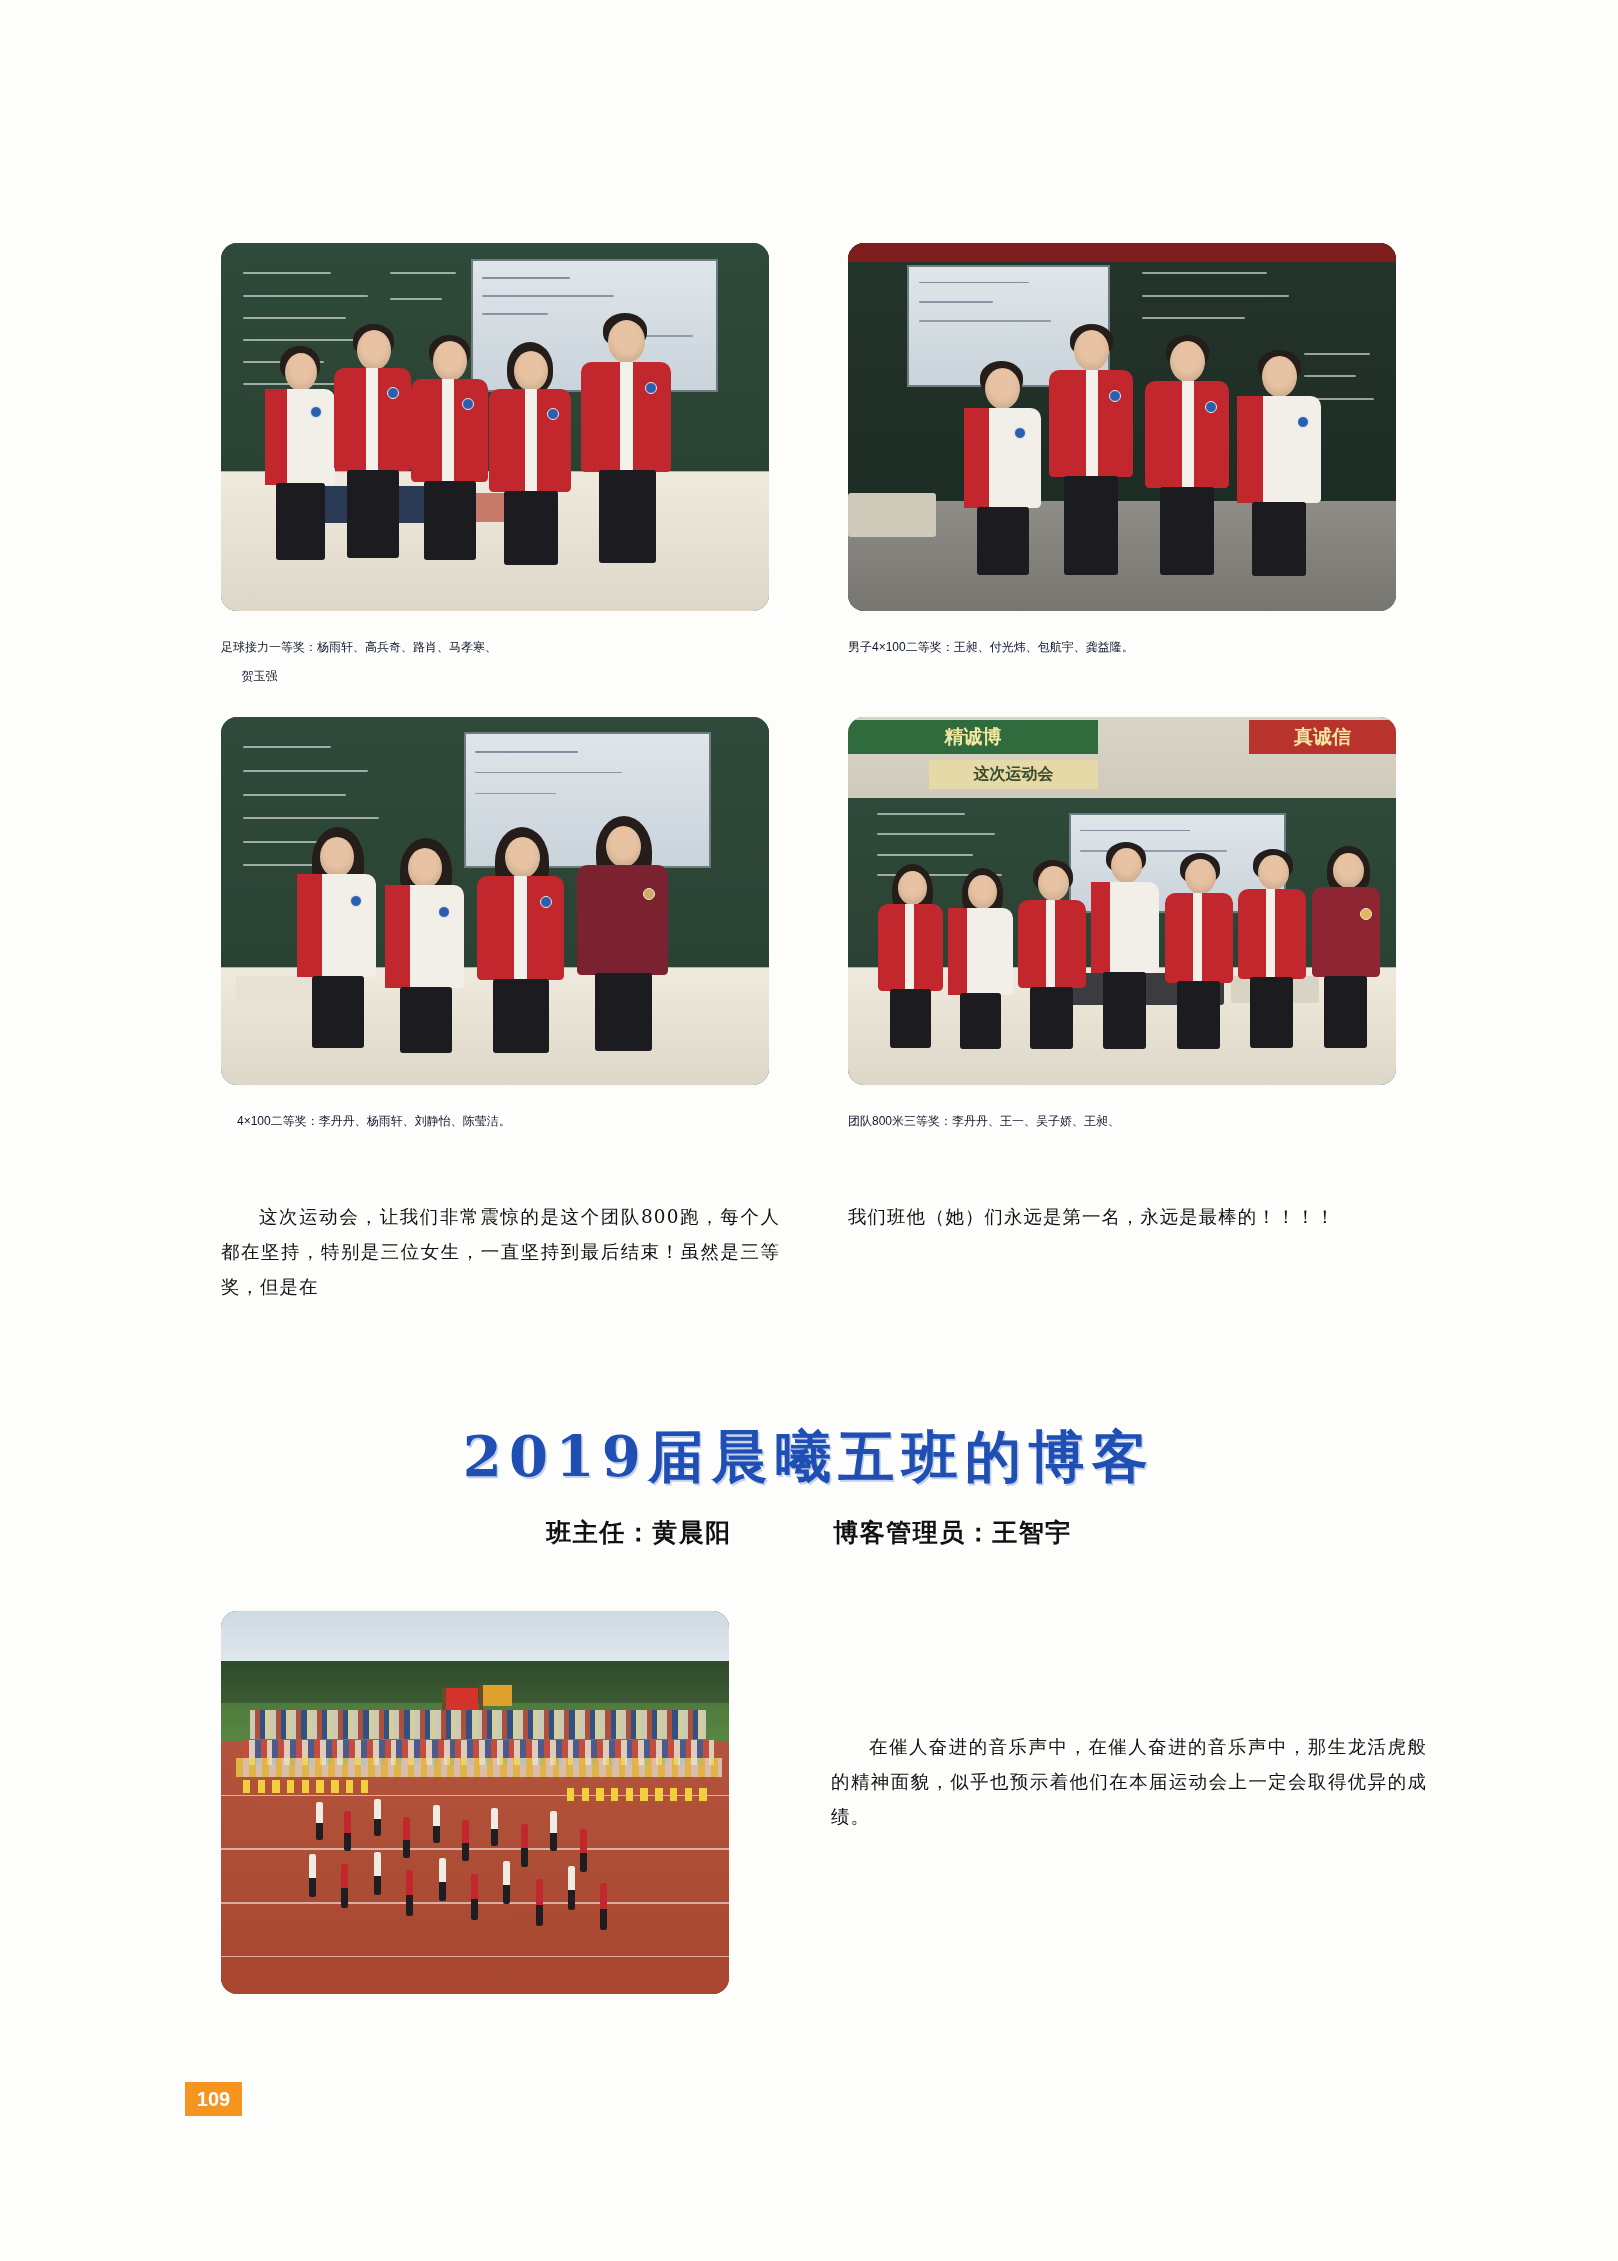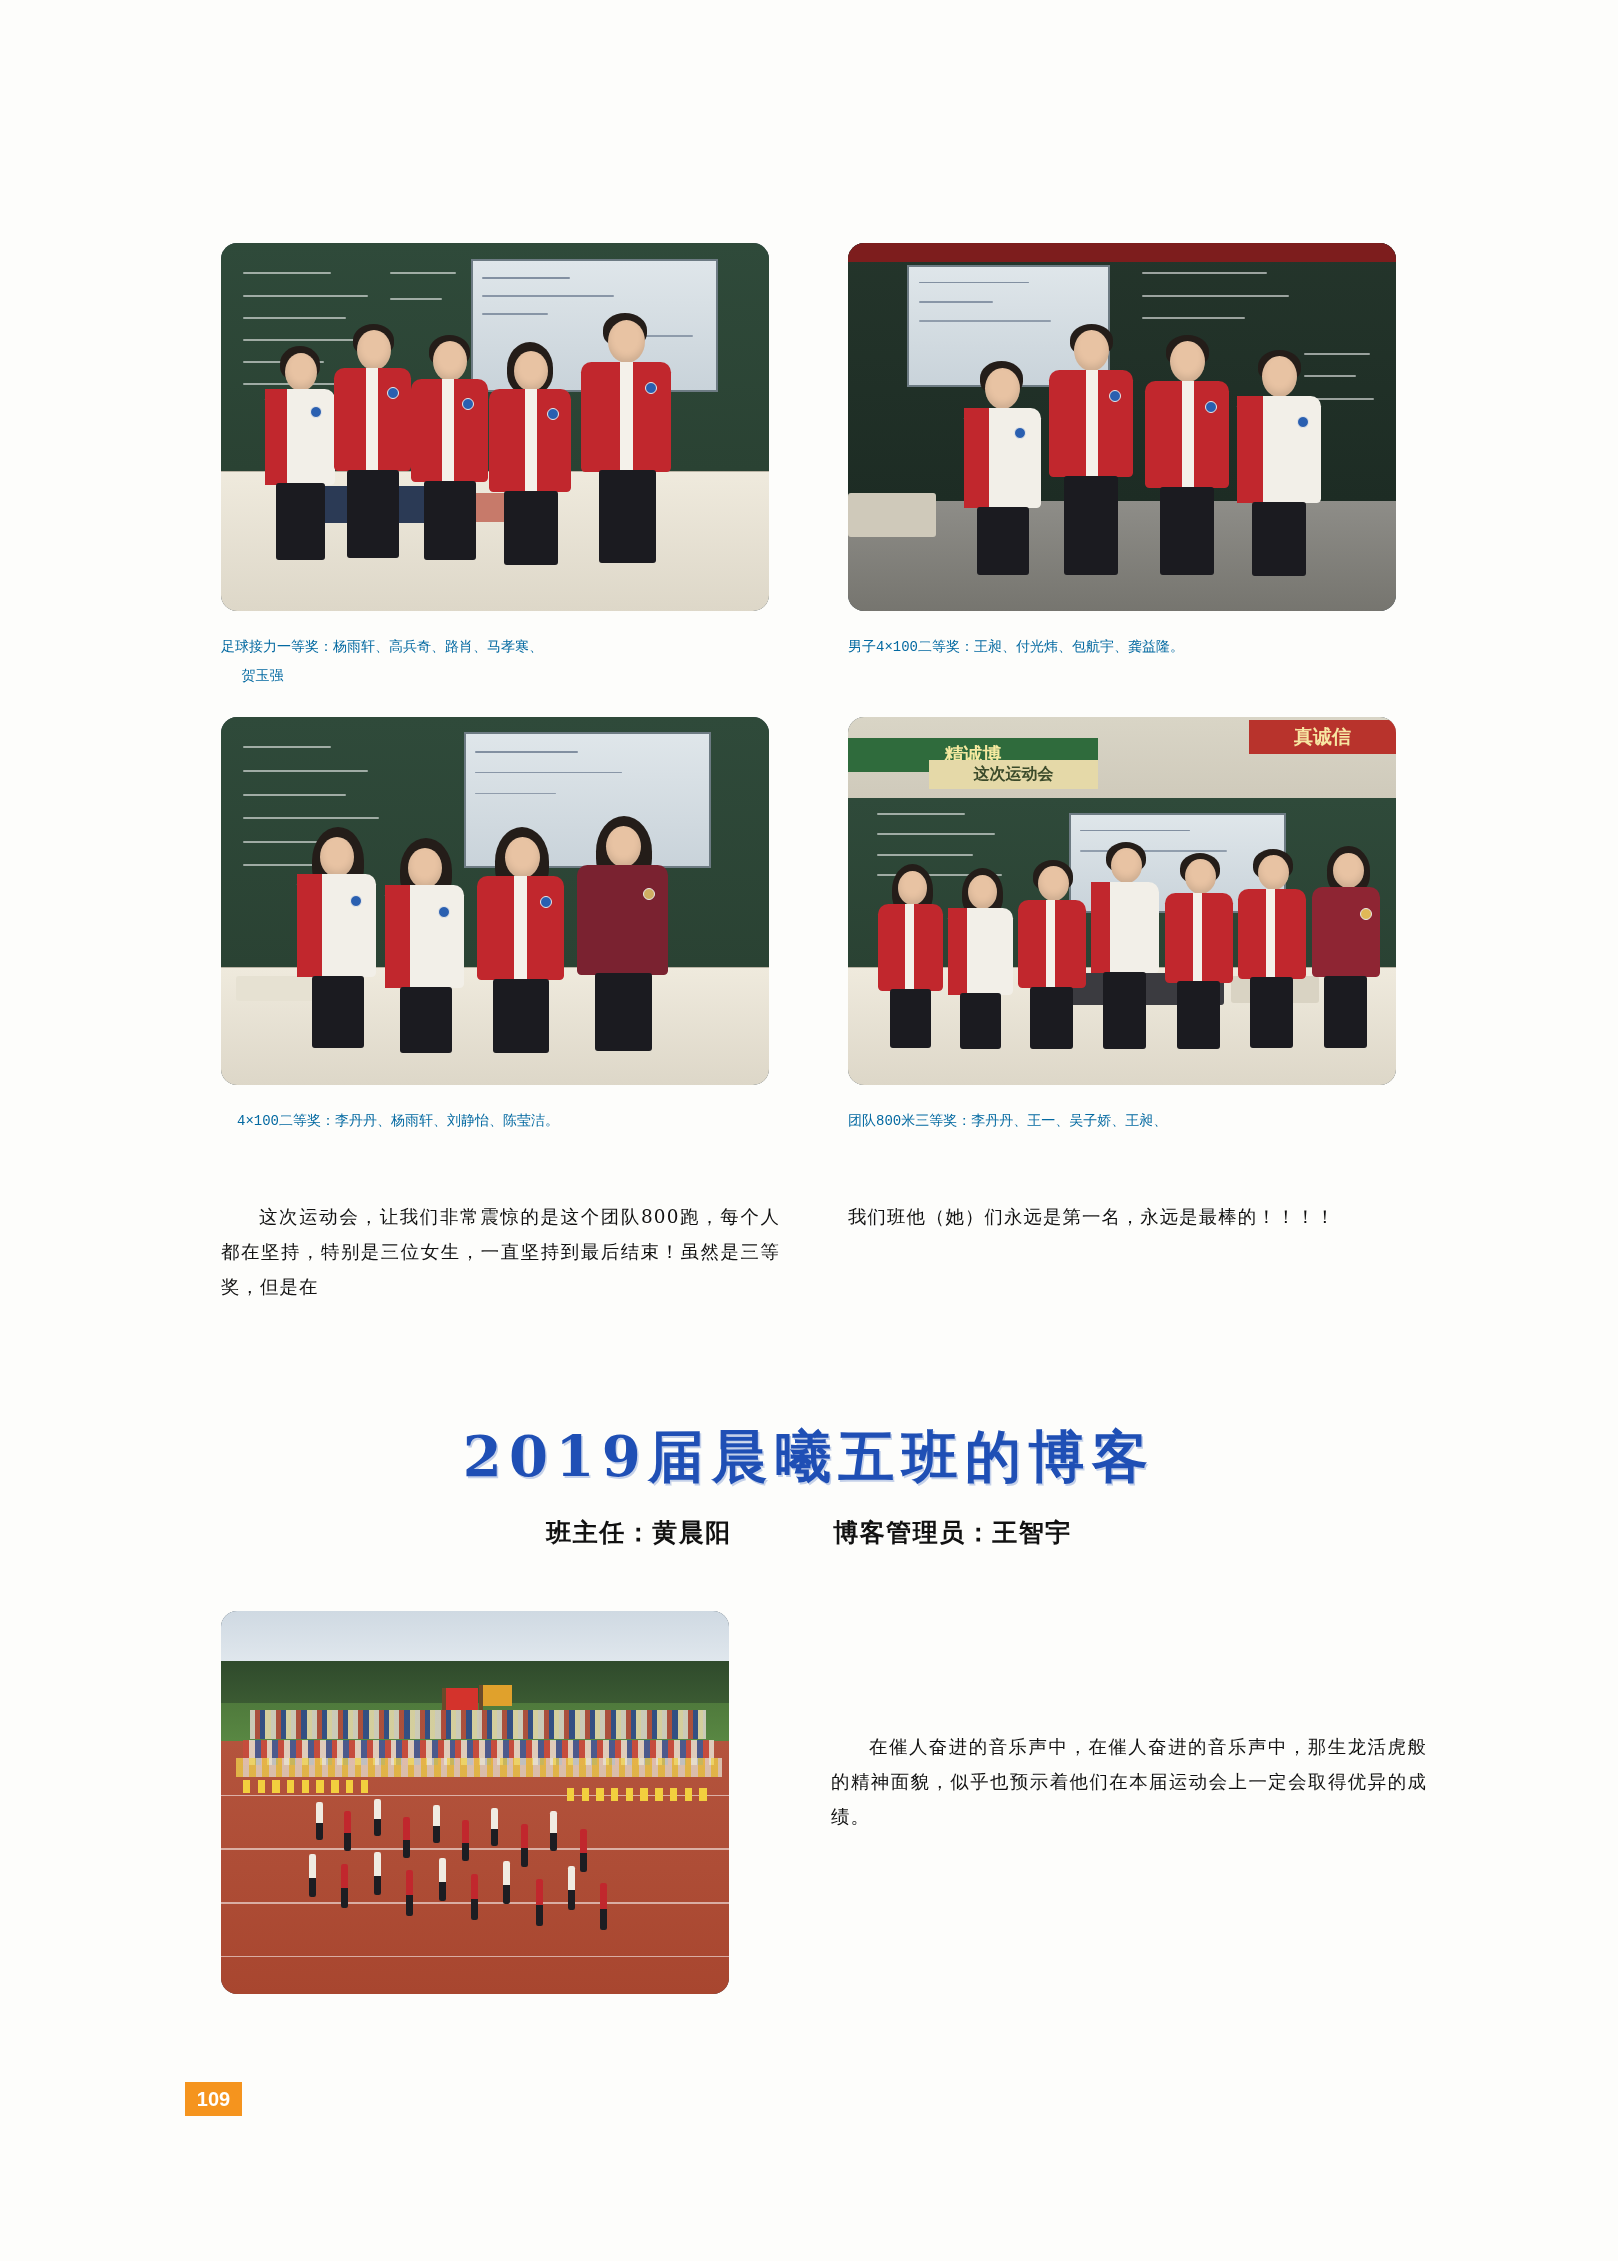--- a/index.html
+++ b/index.html
@@ -77,24 +77,24 @@
   
   .photo {
     position: absolute;
     border-radius: 16px;
     overflow: hidden;
     background: #3a4a55;
   }
 
   .cap {
     position: absolute;
-    font-size: 14px;
+    font-size: 12px;
     line-height: 29px;
-    color: #0369a1;
-    font-family: Liberation Mono, monospace;
+    color: #0f172a;
+    font-family: Liberation Sans, sans-serif;
   }
 
   
   .bodytext {
     position: absolute;
     font-size: 18.4px;
     line-height: 35px;
     letter-spacing: 1.1px;
     color: #111;
     font-family: "DejaVu Serif", "Liberation Serif", serif;
@@ -394,21 +394,21 @@
       </div>
     </div>
   </div>
   <div class="cap" style="left:221px; top:1107px; width:581px;">
     <div style="padding-left:16px;">4×100二等奖：李丹丹、杨雨轩、刘静怡、陈莹洁。</div>
   </div>
 
   <div class="photo" style="left:848px; top:717px; width:548px; height:368px;">
     <div class="scene">
       <div class="band wall-cream" style="top:0; height:22%;"></div>
-      <div style="position:absolute;left:0;top:21px;width:250px;height:34px;background:#2f6b3c;color:#f5e9a0;
+      <div style="position:absolute;left:0;top:3px;width:250px;height:34px;background:#2f6b3c;color:#f5e9a0;
                   font-size:19px;font-weight:bold;display:flex;align-items:center;justify-content:center;">精诚博</div>
       <div style="position:absolute;right:0;top:2.9px;width:147px;height:34px;background:#b8332c;color:#f7e6a2;
                   font-size:19px;font-weight:bold;display:flex;align-items:center;justify-content:center;">真诚信</div>
       <div style="position:absolute;left:81px;top:43px;width:169px;height:29px;background:#e5d9a8;color:#3b4a2a;
                   font-size:16px;font-weight:bold;display:flex;align-items:center;justify-content:center;">这次运动会</div>
       <div class="band board-green" style="top:22%; height:46%;"></div>
       <div class="screen" style="left:221px; top:96px; width:213px; height:96px;">
         <div class="chalk" style="left:8.8px; top:14.7px; width:110px; background:rgba(40,60,90,.5)"></div>
         <div class="chalk" style="left:8.8px; top:35px; width:147px; background:rgba(40,60,90,.4)"></div>
       </div>

